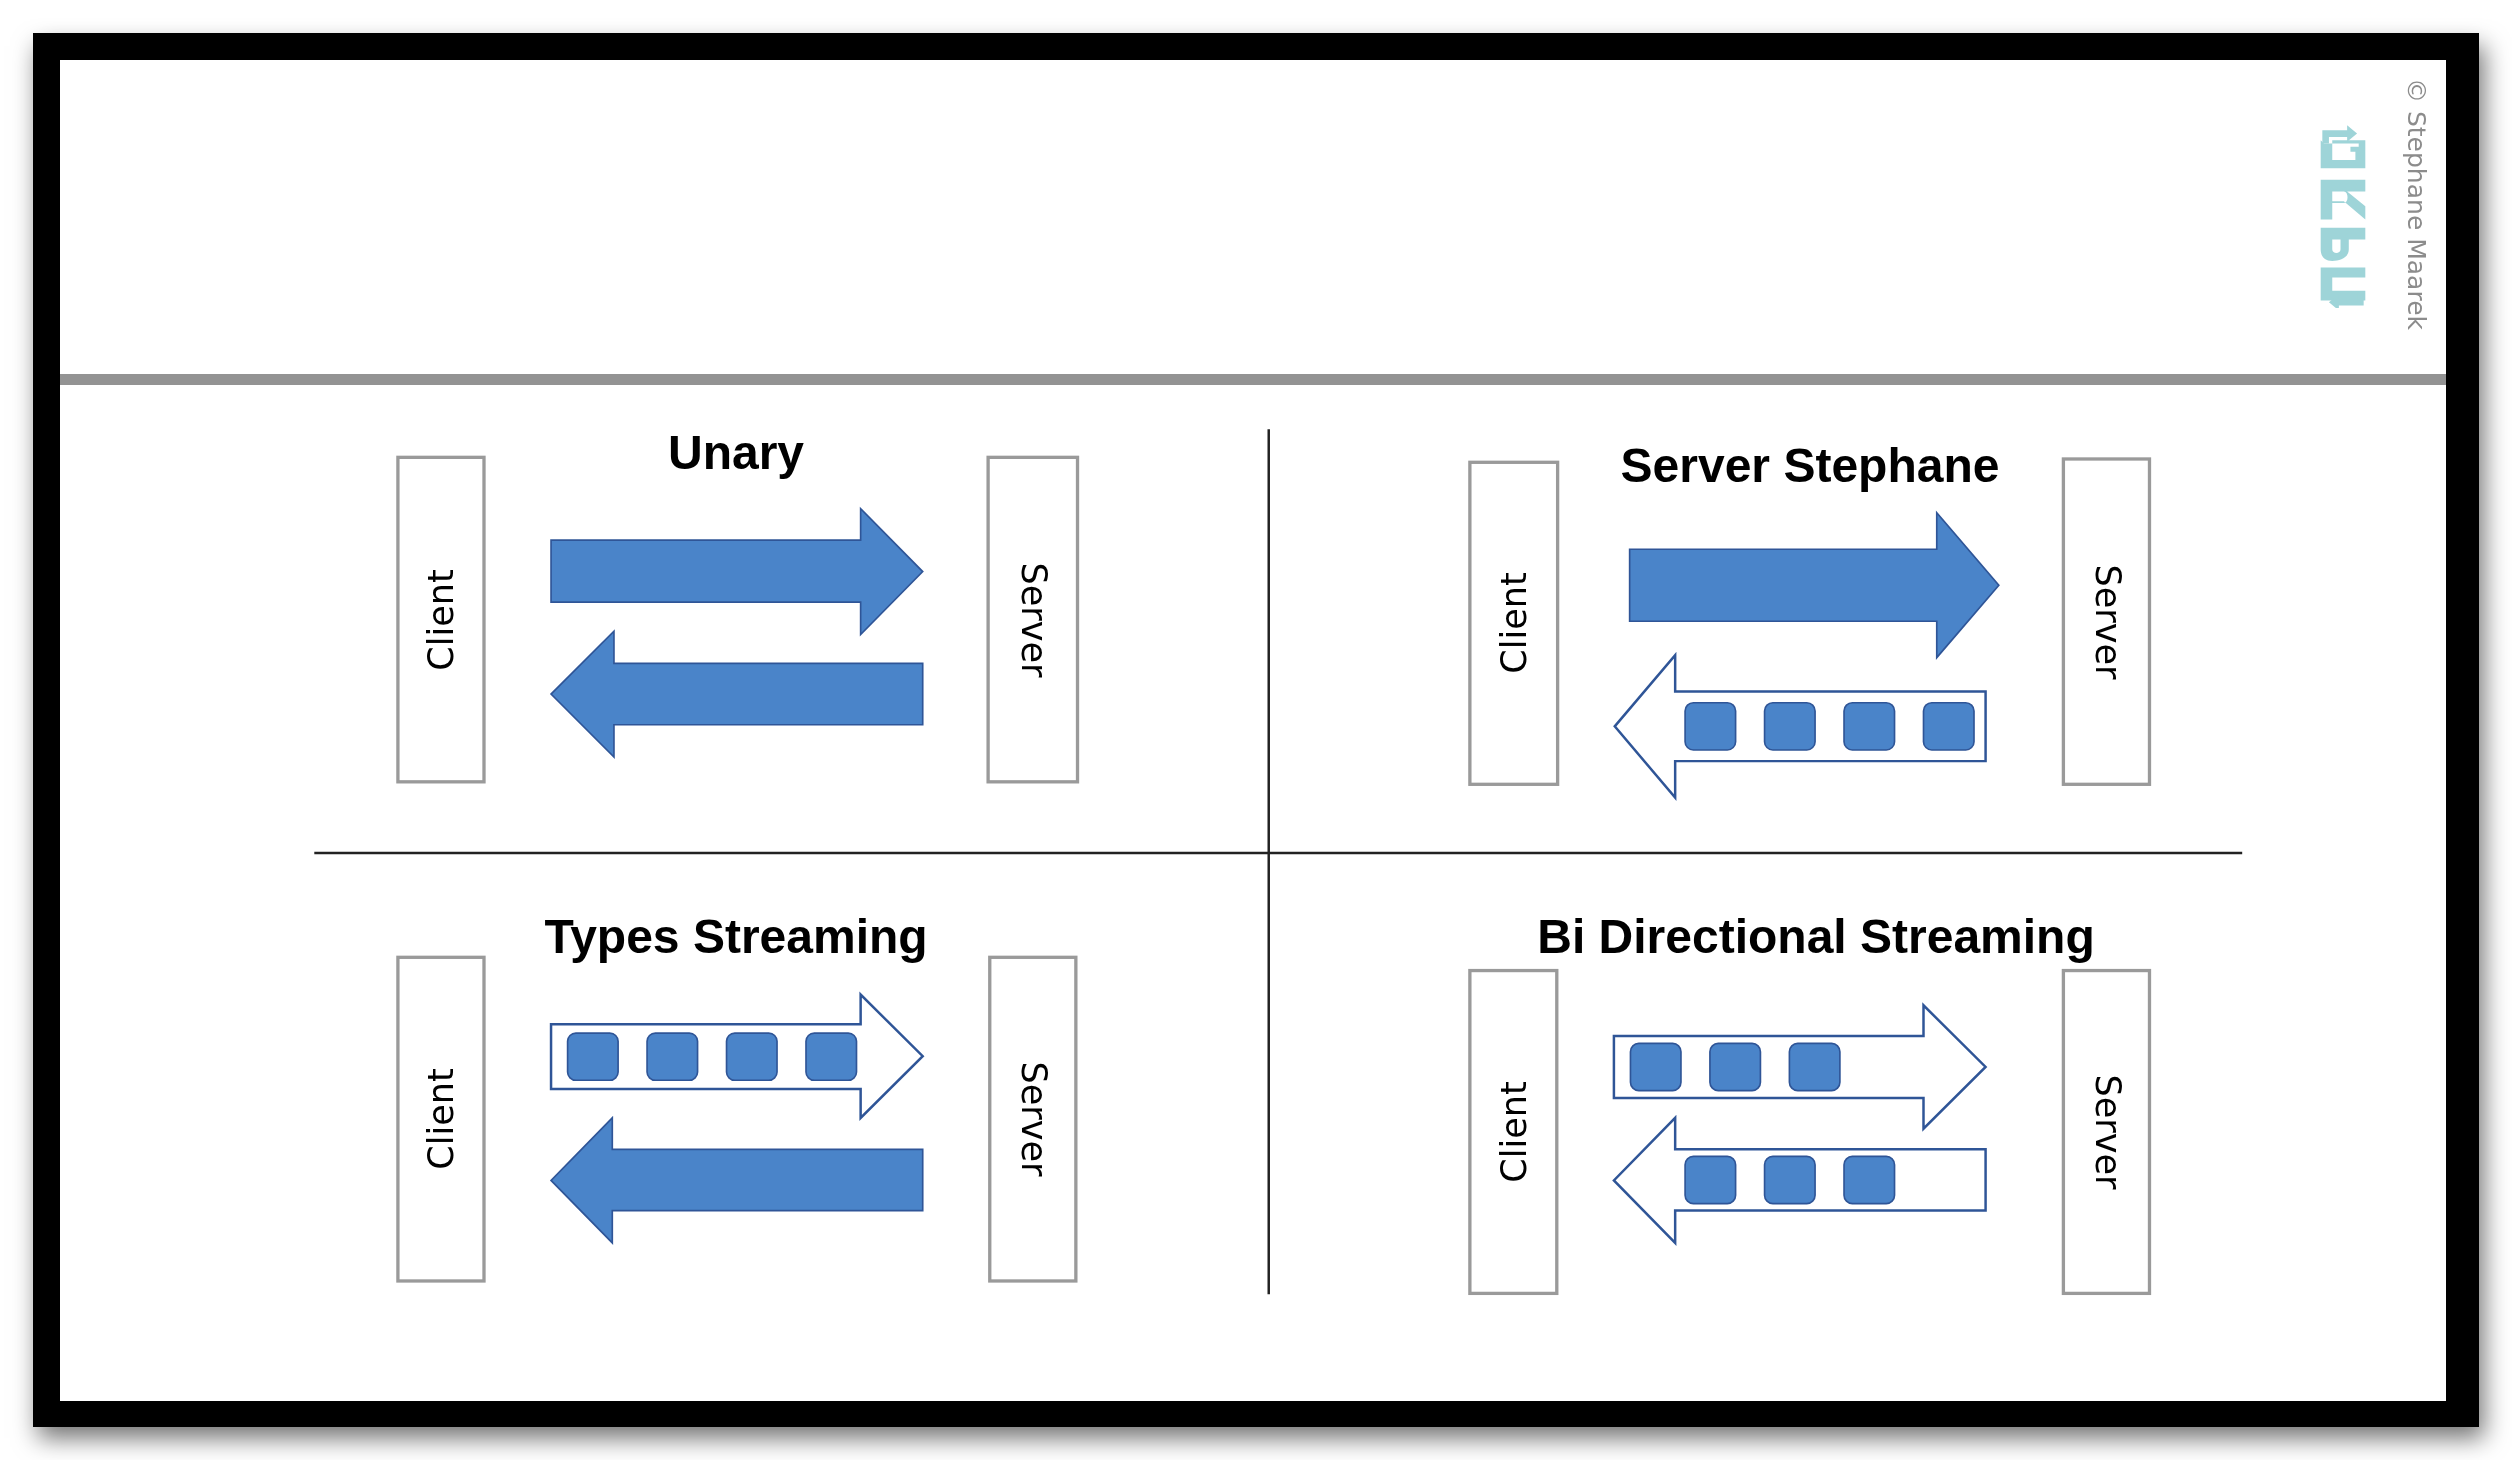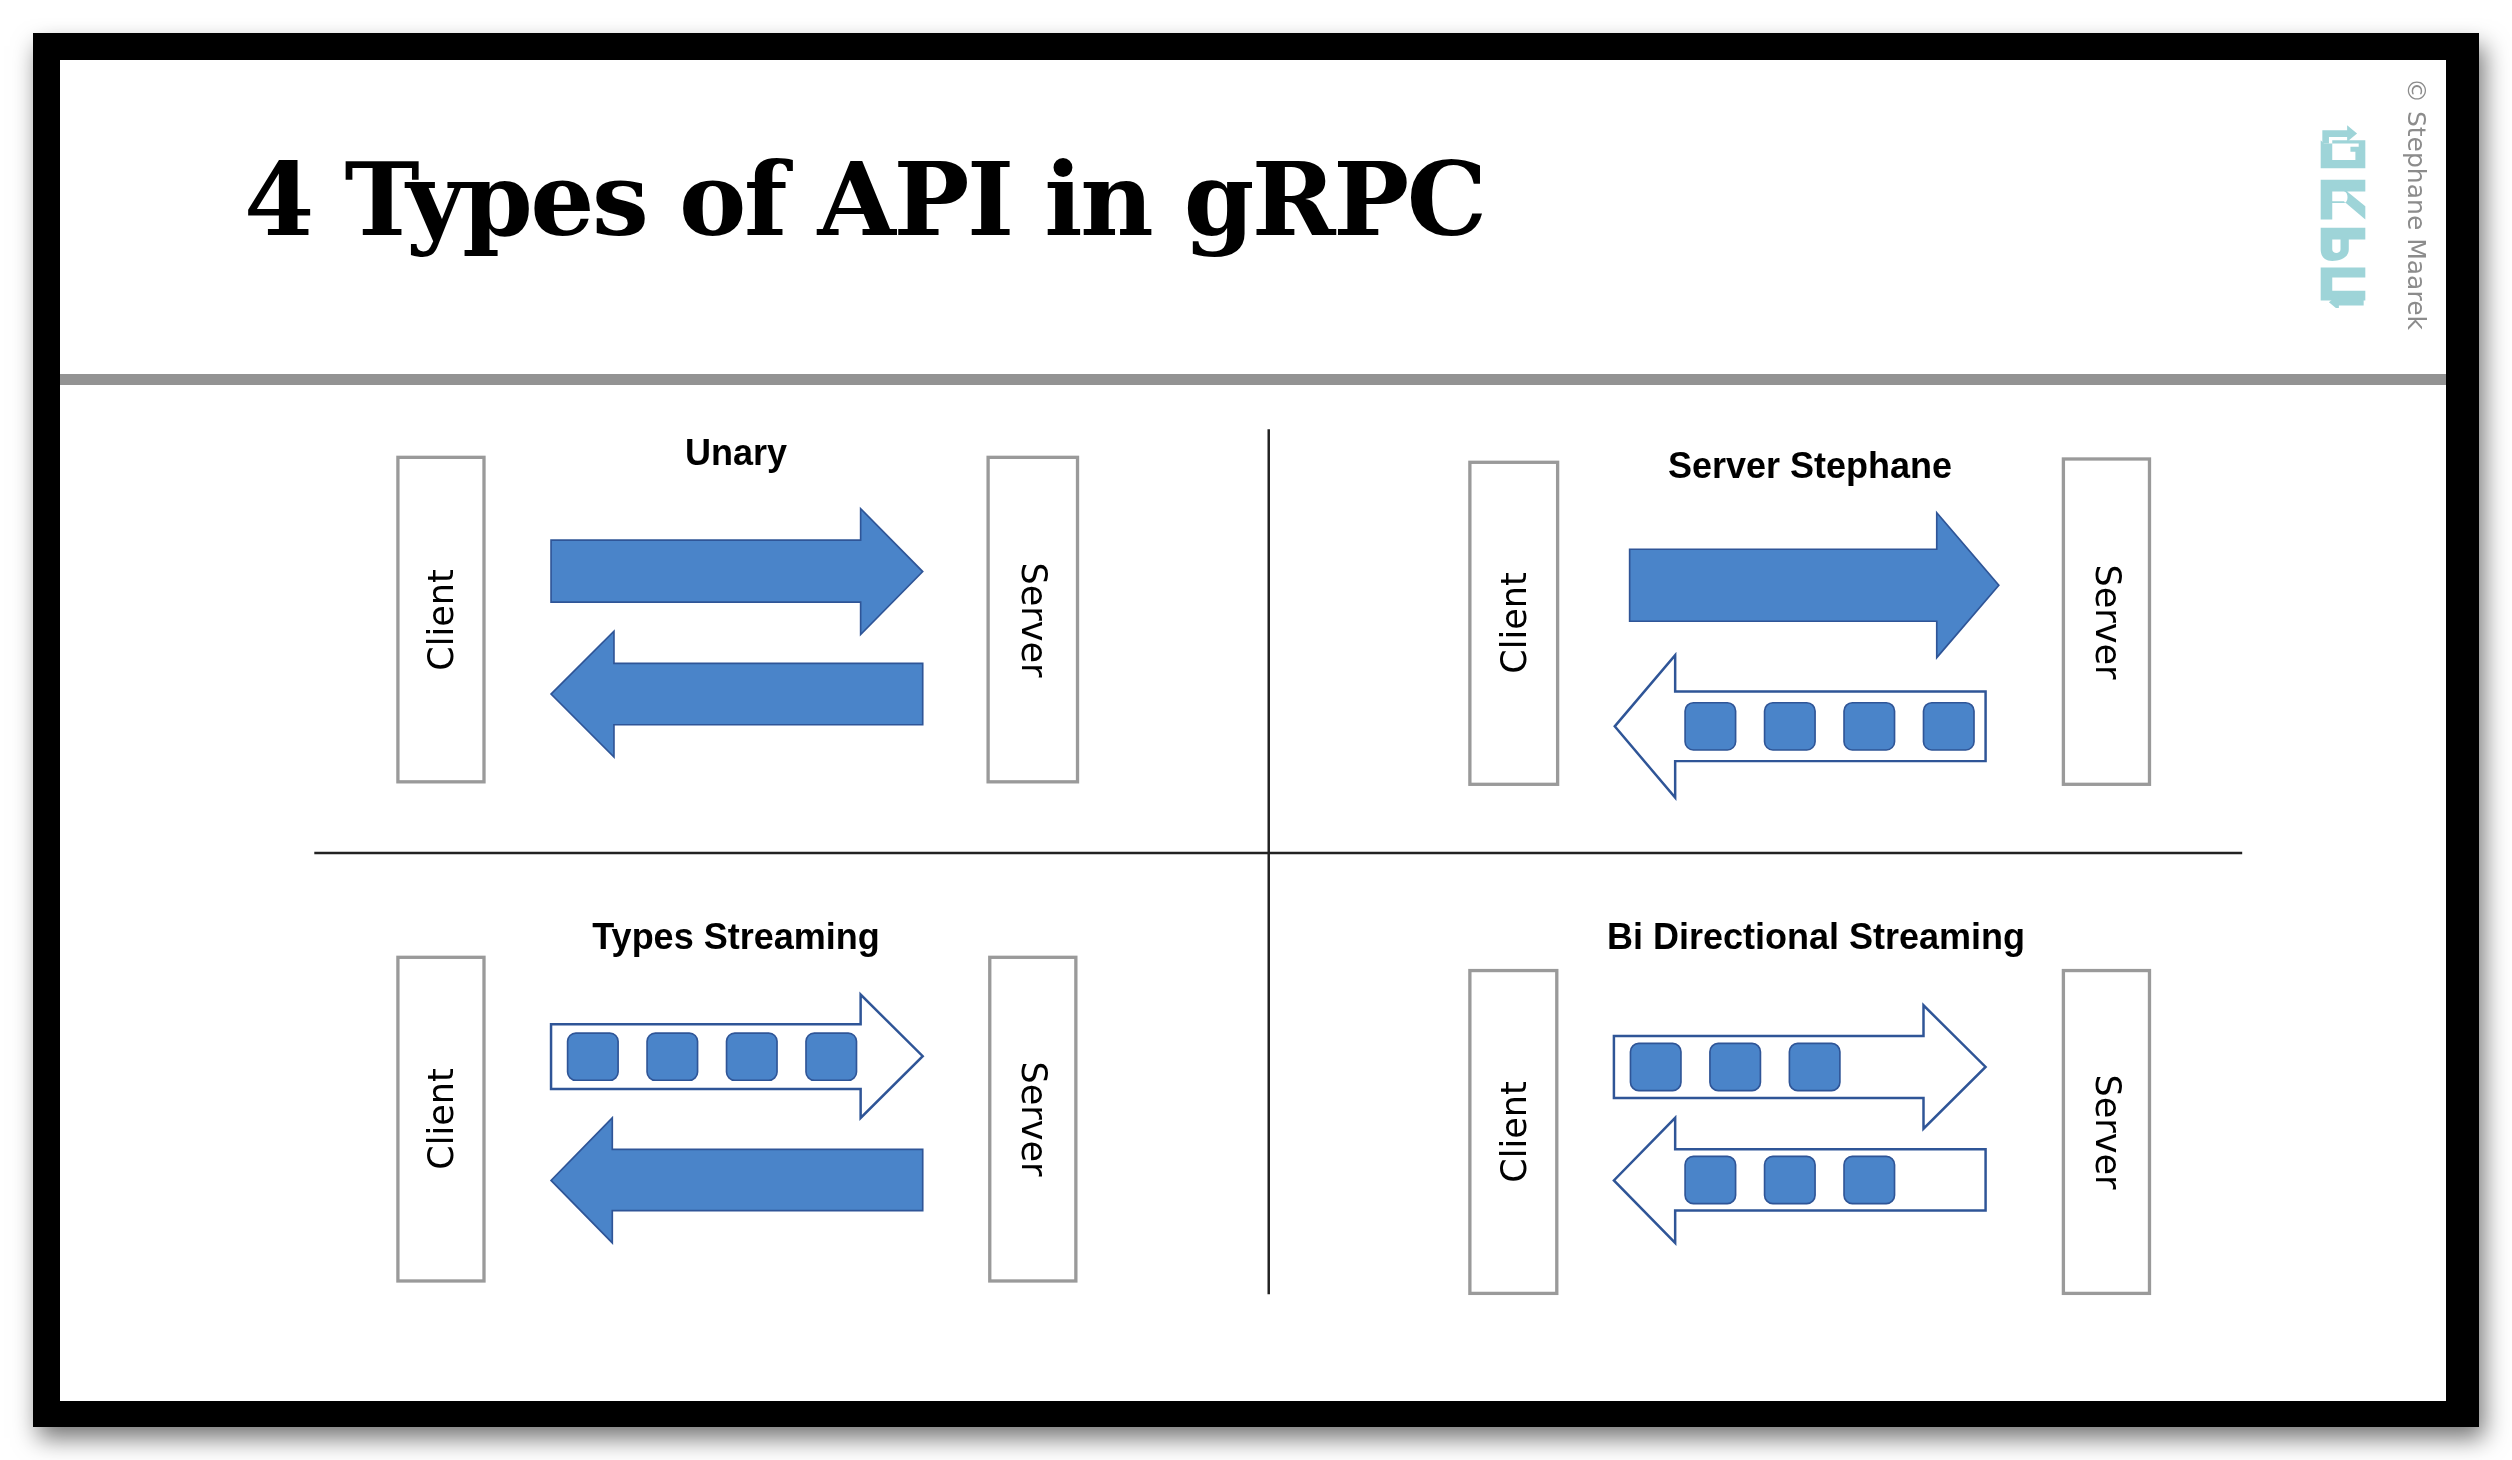--- a/index.html
+++ b/index.html
@@ -19,34 +19,33 @@
     position: absolute; left: 184px; top: 89px; font-family: "DejaVu Serif", serif; font-weight: bold;
     font-size: 101px; letter-spacing: -2.5px; color: #000; white-space: nowrap; line-height: 1;
   }
   .copyright {
     position: absolute; left: 2343px; top: 18px; font-family: "DejaVu Sans", sans-serif; font-size: 25px;
     color: #8c8c8c; white-space: nowrap; transform-origin: 0 0; transform: translate(28px, 0) rotate(90deg);
   }
   .logo { position: absolute; left: 2254px; top: 62px; width: 58px; height: 186px; }
   svg.diagram { position: absolute; left: 0; top: 0; }
   .qtitle {
-    position: absolute; font-family: "Liberation Sans", sans-serif; font-weight: bold; font-size: 36px;
+    position: absolute; font-family: "Liberation Sans", sans-serif; font-weight: bold; font-size: 48px;
     color: #000; white-space: nowrap; transform: translate(-50%, -50%); line-height: 1;
   }
   .rot-label {
     position: absolute; font-family: "DejaVu Sans", sans-serif; font-size: 35px; color: #000; white-space: nowrap;
     line-height: 1;
   }
 </style>
 </head>
 <body>
 
 <div class="frame"></div>
 <div class="slide">
-  <div class="title">4 Types of API in gRPC</div>
   <div class="header-rule"></div>
   <div class="copyright">© Stephane Maarek</div>
   <svg class="logo" viewBox="0 0 70 225">
     <g fill="#9ED4D8">
 
       <path d="M8 22 h54 v14 h-18 v-6 h10 v-4 h-42 z M8 22 v34 h54 v-20 h-12 v10 h-28 v-24 z"></path>
 
       <path d="M8 70 h54 v14 h-22 l22 18 v16 l-26 -22 h-14 v22 h-14 z M22 84 v14 h14 c6 0 6 -14 0 -14 z"></path>
 
       <path d="M8 128 h54 v14 h-20 v12 c0 10 -10 14 -20 14 c-10 0 -14 -6 -14 -14 z M22 142 v12 c0 6 10 6 10 0 v-12 z"></path>

